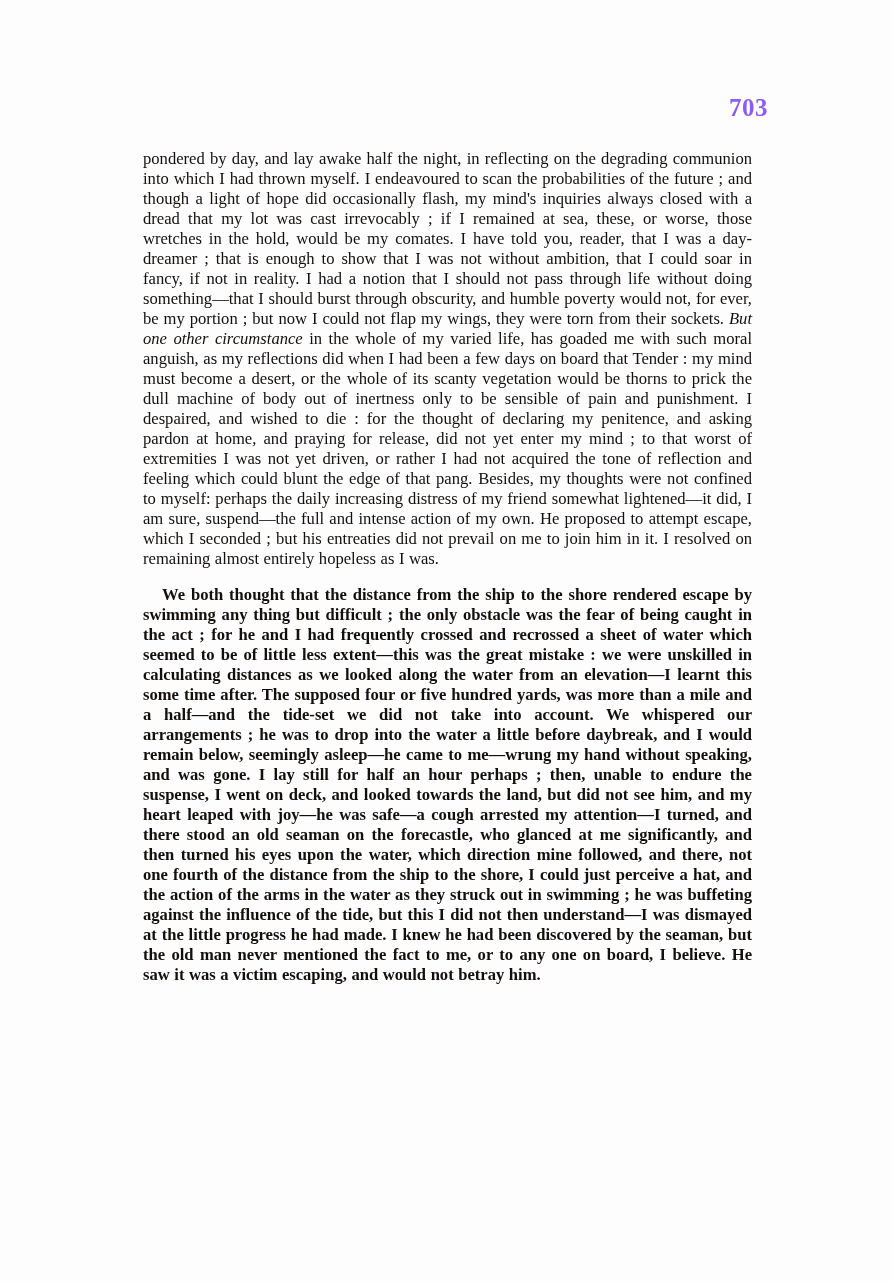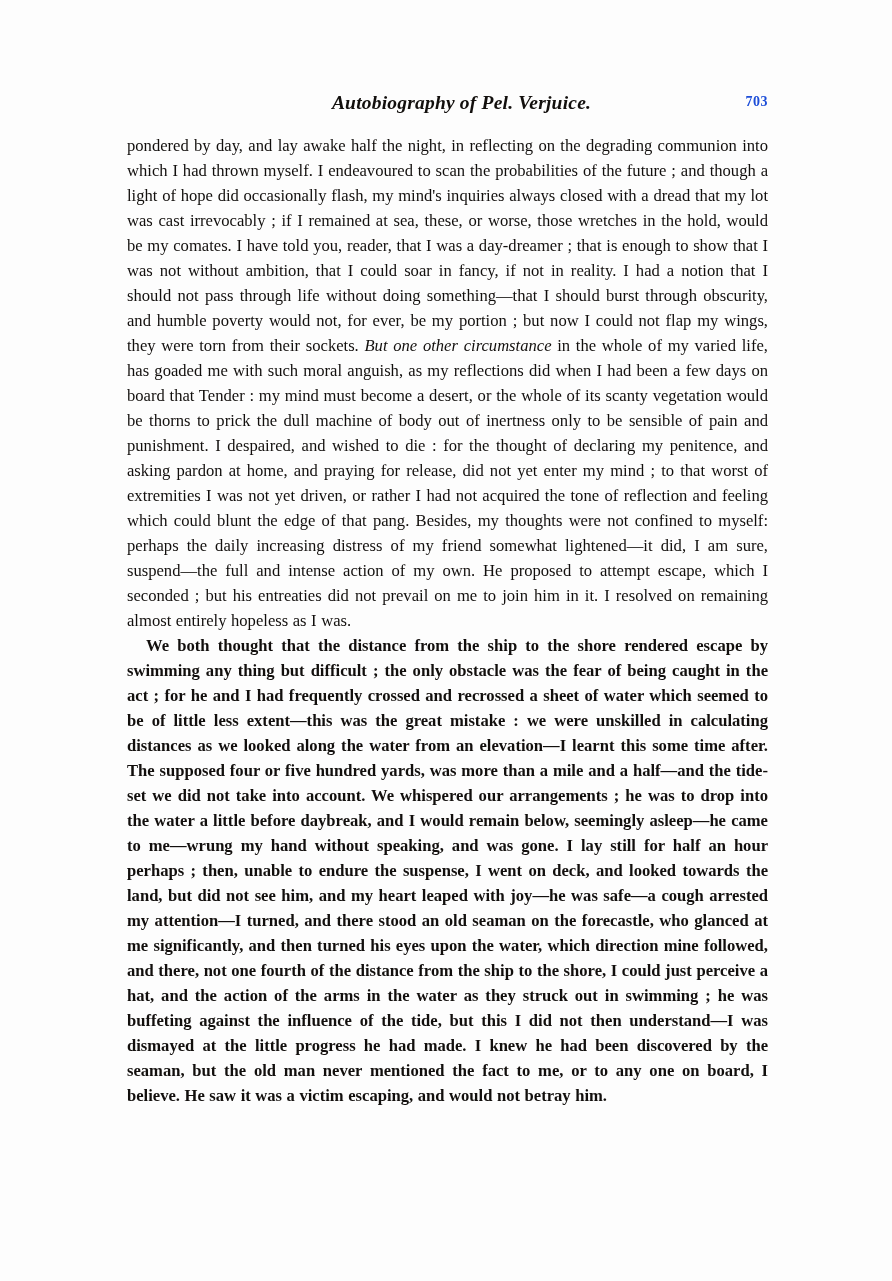--- a/index.html
+++ b/index.html
@@ -37,55 +37,54 @@
     font-size: 19.5px;
     letter-spacing: 0.2px;
     color: #120f0d;
     padding-left: 28px;
   }
   .rh-folio {
     position: absolute;
     right: 0;
     top: 2px;
     font-weight: bold;
-    font-size: 14px;
+    font-size: 25px;
     letter-spacing: 0.5px;
-    color: #1d4ed8;
+    color: #8b5cf6;
   }
 
   
   .textblock {
     position: absolute;
     left: 127px;
     top: 133px;
     width: 641px;
   }
   .para {
-    margin: 0;
+    margin: 16px;
     font-size: 16.6px;
-    line-height: 25px;
+    line-height: 20px;
     text-align: justify;
     text-align-last: left;
     word-spacing: 0.4px;
     -webkit-font-smoothing: none;
   }
   .para + .para { margin-top: 0; font-weight: bold; }
   .para.indent { text-indent: 19px; }
   .para em { font-style: italic; }
 
   
   .textblock { text-rendering: optimizeLegibility; }
 </style>
 </head>
 <body>
 
 <div class="page">
 
   <div class="running-head">
-    <div class="rh-title">Autobiography of Pel. Verjuice.</div>
     <div class="rh-folio">703</div>
   </div>
 
   <div class="textblock">
 
     <p class="para">
       <span>pondered by day, and lay awake half the night, in reflecting on the degrading communion into which I had thrown myself. I endeavoured to scan the probabilities of the future ; and though a light of hope did occasionally flash, my mind's inquiries always closed with a dread that my lot was cast irrevocably ; if I remained at sea, these, or worse, those wretches in the hold, would be my comates. I have told you, reader, that I was a day-dreamer ; that is enough to show that I was not without ambition, that I could soar in fancy, if not in reality. I had a notion that I should not pass through life without doing something—that I should burst through obscurity, and humble poverty would not, for ever, be my portion ; but now I could not flap my wings, they were torn from their sockets. </span><em>But one other circumstance</em><span> in the whole of my varied life, has goaded me with such moral anguish, as my reflections did when I had been a few days on board that Tender : my mind must become a desert, or the whole of its scanty vegetation would be thorns to prick the dull machine of body out of inertness only to be sensible of pain and punishment. I despaired, and wished to die : for the thought of declaring my penitence, and asking pardon at home, and praying for release, did not yet enter my mind ; to that worst of extremities I was not yet driven, or rather I had not acquired the tone of reflection and feeling which could blunt the edge of that pang. Besides, my thoughts were not confined to myself: perhaps the daily increasing distress of my friend somewhat lightened—it did, I am sure, suspend—the full and intense action of my own. He proposed to attempt escape, which I seconded ; but his entreaties did not prevail on me to join him in it. I resolved on remaining almost entirely hopeless as I was.</span>
     </p>
 
     <p class="para indent">

